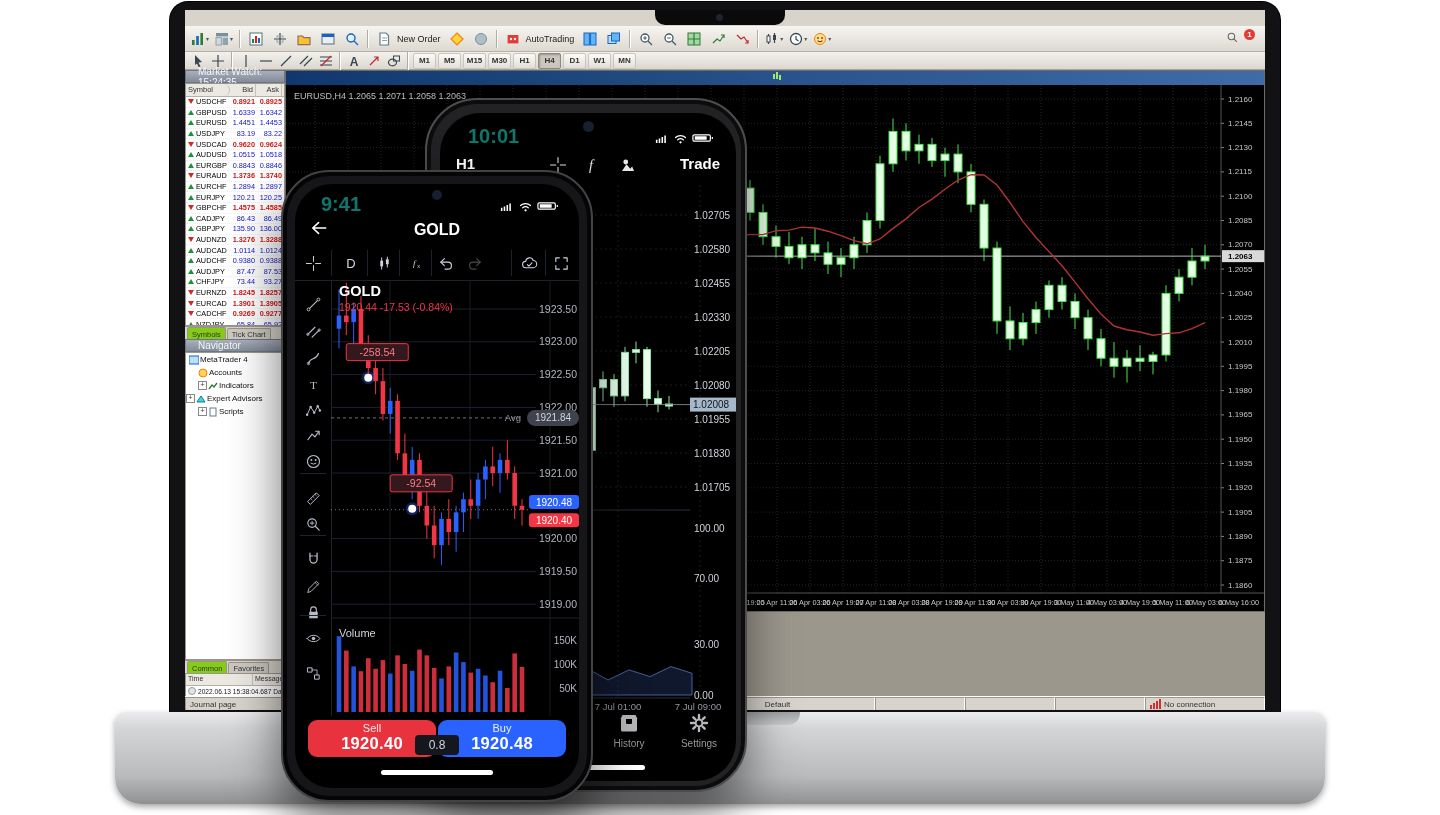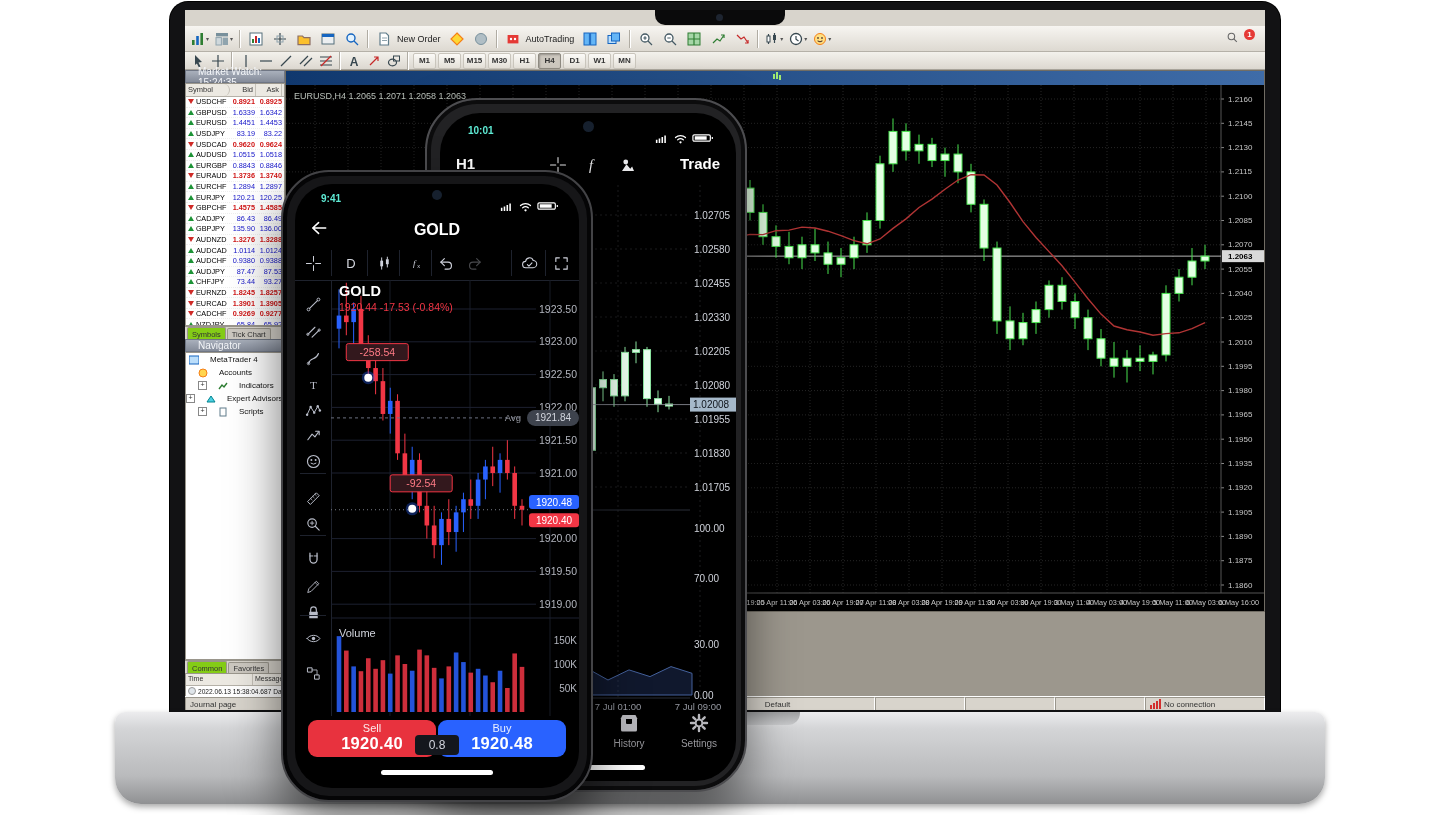--- a/index.html
+++ b/index.html
@@ -54,21 +54,21 @@
   .arr.down{border-top:5px solid #cf2a27;}
   .val-up{color:#1414c8;}
   .val-down{color:#d01616;font-weight:bold;}
   .tabsbar{display:flex;align-items:flex-end;height:13px;background:#d8d4cc;font-size:7.5px;color:#333;
            border-top:1px solid #9a968c;padding-left:2px;gap:1px;}
   .tab{border:1px solid #9a968c;border-bottom:none;background:#ccc8c0;padding:0 4px;height:11px;display:flex;
        align-items:center;border-radius:2px 2px 0 0;white-space:nowrap;}
   .tab.active{background:#84cc16;height:12px;}
   #nav-tree{position:absolute;left:0;top:282px;width:100px;height:308px;background:#fff;border:1px solid #9a968c;
             box-sizing:border-box;font-size:8px;color:#111;}
-  .tree-row{display:flex;align-items:center;height:13px;gap:11px;padding-left:3px;}
+  .tree-row{display:flex;align-items:center;height:13px;gap:1px;padding-left:3px;}
   .tree-row .exp{width:7px;height:7px;border:1px solid #888;font-size:7px;line-height:5px;text-align:center;
                  color:#333;background:#fff;flex:none;}
   .tico{width:10px;height:10px;flex:none;display:flex;align-items:center;justify-content:center;}
   #term{position:absolute;left:0;top:603px;width:100px;height:73px;background:#fff;border:1px solid #9a968c;
         box-sizing:border-box;overflow:hidden;}
   .term-head{display:flex;height:11px;background:#ece9e2;border-bottom:1px solid #b5b1a8;font-size:7px;color:#333;}
   .term-head div{padding:1px 2px;border-right:1px solid #c5c1b8;}
   .term-row{display:flex;align-items:center;height:10px;font-size:6.6px;color:#222;gap:2px;padding-left:2px;white-space:nowrap;}
   .globe{width:6px;height:6px;border-radius:50%;border:1px solid #999;background:#dfe5ea;flex:none;}
   
@@ -90,21 +90,21 @@
   .phone{position:absolute;box-sizing:border-box;}
   #phoneB{left:425px;top:98px;width:322px;height:694px;background:#222224;border-radius:52px;
           border:2px solid #4d4d50;box-shadow:0 24px 48px rgba(0,0,0,.5), inset 0 0 0 4px #0c0c0d;z-index:5;}
   #pb-screen{position:absolute;left:13px;top:13px;width:296px;height:668px;background:#000;border-radius:40px;
              overflow:hidden;color:#fff;}
   #phoneF{left:281px;top:170px;width:312px;height:632px;background:#161618;border-radius:48px;
           border:2px solid #434346;box-shadow:0 26px 50px rgba(0,0,0,.55), inset 0 0 0 4px #050506;z-index:10;}
   #pf-screen{position:absolute;left:12px;top:12px;width:284px;height:604px;background:#000;border-radius:37px;
              overflow:hidden;color:#fff;}
   .cam-dot{position:absolute;border-radius:50%;background:#16202e;}
-  .p-time{position:absolute;font-size:10px;font-weight:bold;color:#5eead4;}
+  .p-time{position:absolute;font-size:20px;font-weight:bold;color:#0f766e;}
   .p-status{position:absolute;display:flex;align-items:center;gap:4px;color:#fff;}
   .homebar{position:absolute;height:5px;border-radius:3px;background:#fff;}
   
   #pf-header{position:absolute;left:0;top:30px;width:284px;height:32px;display:flex;align-items:center;}
   #pf-title{position:absolute;left:0;width:284px;text-align:center;font-size:16px;font-weight:bold;color:#fff;}
   #pf-back{position:absolute;left:14px;top:4px;color:#fff;}
   #pf-toolbar{position:absolute;left:0;top:62px;width:284px;height:34px;border-bottom:1px solid #1e222d;
               display:flex;align-items:center;color:#cfd2dc;}
   .pft-sep{position:absolute;top:66px;width:1px;height:26px;background:#1e222d;}
   #pf-rail{position:absolute;left:0;top:96px;width:36px;height:436px;border-right:1px solid #1e222d;color:#b9bdc9;}

